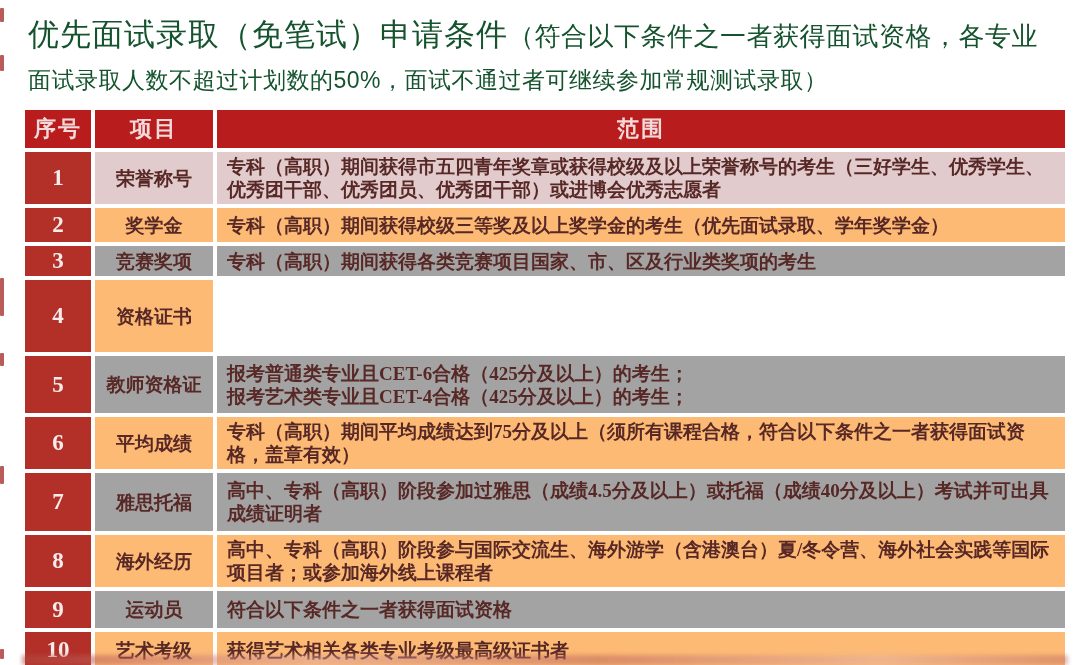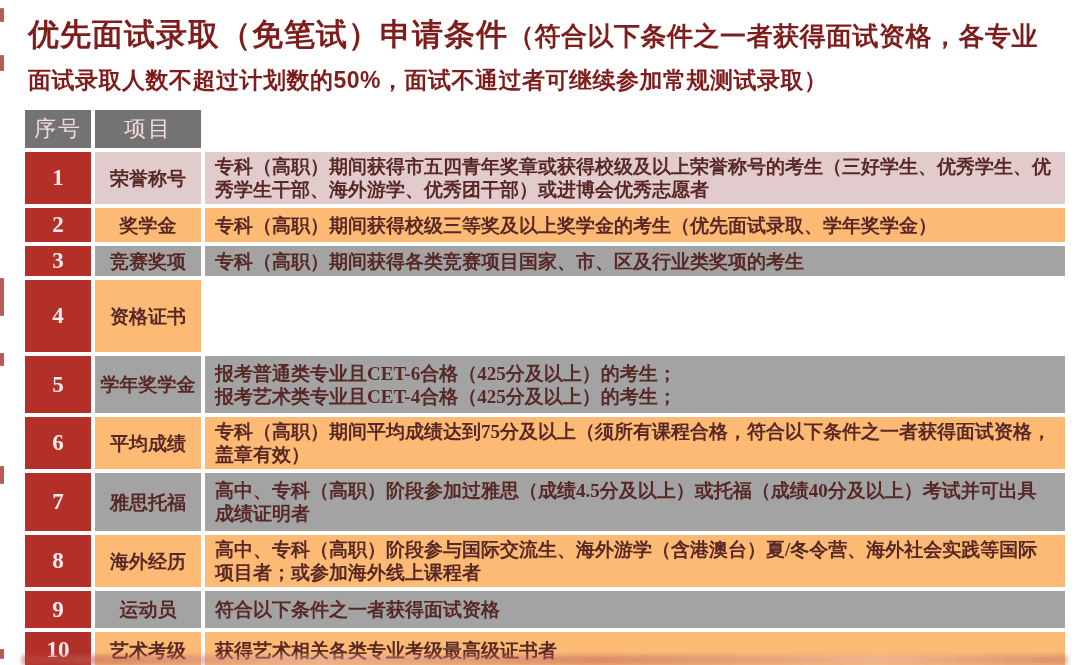--- a/index.html
+++ b/index.html
@@ -9,45 +9,45 @@
     width:1075px; height:665px;
     background:#ffffff;
     overflow:hidden;
     font-family:"Liberation Serif", serif;
   }
 
   
   .title-block {
     position:absolute; left:28px; top:14px; width:1030px;
     font-family:"Liberation Sans", sans-serif;
-    color:#7f1d1d;
-    font-weight:bold;
+    color:#14532d;
+    font-weight:normal;
     line-height:1.38;
   }
   .title-line1 { white-space:nowrap; }
   .t-main  { font-size:31px; letter-spacing:1px; }
   .t-note  { font-size:26px; letter-spacing:0.5px; }
   .title-line2 { font-size:23px; letter-spacing:0.5px; margin-top:8px; }
 
   
   .tbl {
     position:absolute; left:25px; top:110px; width:1040px;
     display:flex; flex-direction:column; gap:4px;
   }
   .row { display:flex; gap:4px; }
   .c1 { width:66px;  flex:none; display:flex; align-items:center; justify-content:center; }
-  .c2 { width:106px; flex:none; display:flex; align-items:center; justify-content:center;
+  .c2 { width:118px; flex:none; display:flex; align-items:center; justify-content:center;
         text-align:center; padding:2px 4px; }
   .c3 { flex:1; display:flex; align-items:center; justify-content:flex-start;
         text-align:left; padding:3px 10px; }
 
   
   .row.head .c1, .row.head .c2, .row.head .c3 {
-    background:#737373; color:#f2dada;
-    font-size:22px; font-weight:normal; letter-spacing:2px;
+    background:#b91c1c; color:#f2dada;
+    font-size:22px; font-weight:bold; letter-spacing:2px;
   }
   .row.head .c3 { justify-content:center; text-align:center; }
 
   
   .row.data .c1 {
     background:#b23028; color:#f7ecec;
     font-size:23px; font-weight:bold;
     font-family:"Liberation Serif", serif;
   }
   .row.data .c2, .row.data .c3 {
@@ -97,26 +97,27 @@
       <span class="t-main">优先面试录取（免笔试）申请条件</span><span class="t-note">（符合以下条件之一者获得面试资格，各专业</span>
     </div>
     <div class="title-line2 t-note">面试录取人数不超过计划数的50%，面试不通过者可继续参加常规测试录取）</div>
   </div>
 
   <div class="tbl">
 
     <div class="row head">
       <div class="c1">序号</div>
       <div class="c2">项目</div>
+      <div class="c3">范围</div>
     </div>
 
     <div class="row data dark first">
       <div class="c1">1</div>
       <div class="c2">荣誉称号</div>
-      <div class="c3 scope">专科（高职）期间获得市五四青年奖章或获得校级及以上荣誉称号的考生（三好学生、优秀学生、优秀学生干部、海外游学、优秀团干部）或进博会优秀志愿者</div>
+      <div class="c3 scope">专科（高职）期间获得市五四青年奖章或获得校级及以上荣誉称号的考生（三好学生、优秀学生、优秀团干部、优秀团员、优秀团干部）或进博会优秀志愿者</div>
     </div>
 
     <div class="row data light">
       <div class="c1">2</div>
       <div class="c2">奖学金</div>
       <div class="c3 scope">专科（高职）期间获得校级三等奖及以上奖学金的考生（优先面试录取、学年奖学金）</div>
     </div>
 
     <div class="row data dark">
       <div class="c1">3</div>
@@ -124,21 +125,21 @@
       <div class="c3 scope">专科（高职）期间获得各类竞赛项目国家、市、区及行业类奖项的考生</div>
     </div>
 
     <div class="row data light">
       <div class="c1">4</div>
       <div class="c2">资格证书</div>
     </div>
 
     <div class="row data dark">
       <div class="c1">5</div>
-      <div class="c2">学年奖学金</div>
+      <div class="c2">教师资格证</div>
       <div class="c3 scope">报考普通类专业且CET-6合格（425分及以上）的考生；
 报考艺术类专业且CET-4合格（425分及以上）的考生；</div>
     </div>
 
     <div class="row data light">
       <div class="c1">6</div>
       <div class="c2">平均成绩</div>
       <div class="c3 scope">专科（高职）期间平均成绩达到75分及以上（须所有课程合格，符合以下条件之一者获得面试资格，盖章有效）</div>
     </div>
 

